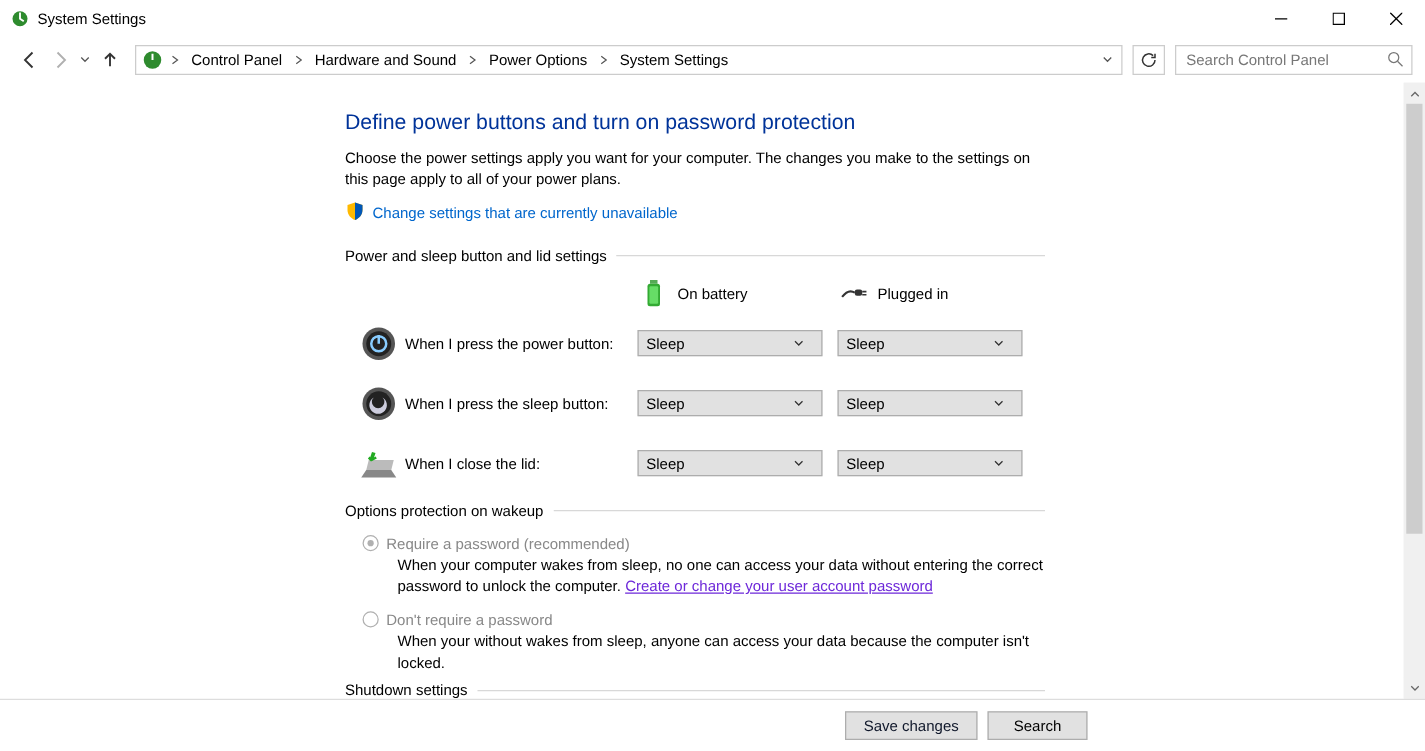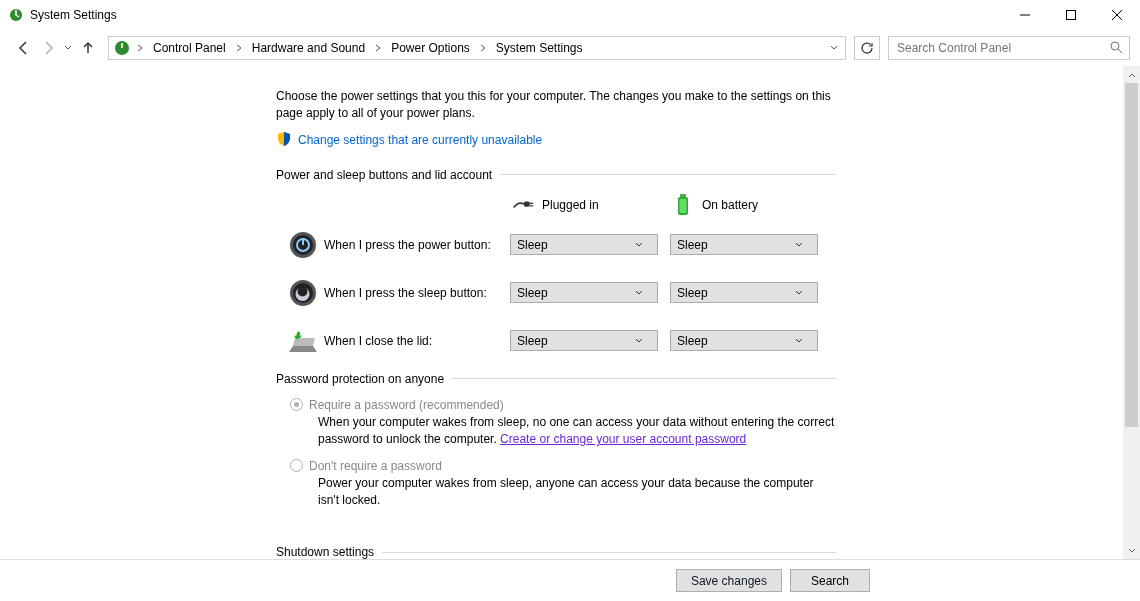--- a/index.html
+++ b/index.html
@@ -17,21 +17,21 @@
   .navchev { width: 12px; display: flex; align-items: center; justify-content: center; }
 
   .addrbar { flex: 1; height: 24px; border: 1px solid #ccc; display: flex; align-items: center; margin: 0 4px 0 6px; padding: 0 2px 0 4px; gap: 2px; }
   .addr-icon { width: 18px; height: 18px; }
   .crumb { padding: 0 4px; line-height: 22px; }
   .crumb-sep { width: 14px; display: flex; align-items: center; justify-content: center; }
   .addr-spacer { flex: 1; }
   .addr-drop { width: 18px; display:flex; align-items:center; justify-content:center;}
   .refresh { width: 26px; height: 24px; border: 1px solid #ccc; display:flex;align-items:center;justify-content:center; }
 
-  .searchbox { width: 242px; height: 24px; border: 1px solid #ccc; display:flex; align-items:center; padding: 0 4px 0 6px; margin-left: 4px; }
+  .searchbox { width: 190px; height: 24px; border: 1px solid #ccc; display:flex; align-items:center; padding: 0 4px 0 6px; margin-left: 4px; }
   .searchbox input { flex:1; border:none; outline:none; font-family:inherit; font-size:12px; color:#555; background:transparent; }
   .searchbox input::placeholder { color:#777; }
   .searchbox .sicon { width:16px; }
 
   .body-area { position:absolute; top:66px; left:0; right:0; bottom:42px; overflow:hidden; }
   .scrollbar { position:absolute; top:0; right:0; width:17px; bottom:0; background:#f0f0f0; }
   .scroll-up, .scroll-dn { height:17px; display:flex; align-items:center; justify-content:center; background:#f0f0f0; }
   .scroll-track { position:absolute; top:17px; bottom:17px; left:0; right:0; background:#f0f0f0; }
   .scroll-thumb { position:absolute; top:0; left:2px; right:2px; height:75%; background:#cdcdcd; }
   .scroll-dn { position:absolute; bottom:0; left:0; right:0; }
@@ -173,55 +173,56 @@
     <span class="sicon"><svg width="14" height="14" viewBox="0 0 14 14">
           <circle cx="6" cy="6" r="4" fill="none" stroke="#777"></circle>
           <line x1="9" y1="9" x2="13" y2="13" stroke="#777"></line>
         </svg></span>
   </div>
 </div>
 
 <div class="body-area">
   <div class="content">
     <div class="inner">
-      <div class="desc">Choose the power settings that you this for your computer. The changes you make to the settings on this page apply to all of your power plans.</div>
+      <h1>Define power buttons and turn on password protection</h1>
+      <div class="desc">Choose the power settings apply you want for your computer. The changes you make to the settings on this page apply to all of your power plans.</div>
       <div class="shield-link">
         <span><svg width="16" height="16" viewBox="0 0 16 16">
               <path d="M8 1l6 2v4c0 4-3 7-6 8-3-1-6-4-6-8V3z" fill="#ffb900"></path>
               <path d="M8 1l6 2v4c0 4-3 7-6 8V1z" fill="#0057b8"></path>
             </svg></span>
         <a href="#">Change settings that are currently unavailable</a>
       </div>
 
       <div class="group-header">
-        <span class="group-label">Power and sleep buttons and lid account</span>
+        <span class="group-label">Power and sleep button and lid settings</span>
         <span class="group-line"></span>
       </div>
 
       <div class="cols-header">
+        <div class="col-h">
+          <span class="ci">
+              <svg width="14" height="22" viewBox="0 0 14 22">
+                <rect x="4" y="0" width="6" height="3" fill="#5a5"></rect>
+                <rect x="2" y="3" width="10" height="18" rx="2" fill="#3a3"></rect>
+                <rect x="3.5" y="5" width="7" height="14" rx="1" fill="#6d6"></rect>
+              </svg>
+            </span>
+          <span>On battery</span>
+        </div>
         <div class="col-h">
           <span class="ci">
               <svg width="26" height="14" viewBox="0 0 26 14">
                 <path d="M2 10 Q 8 2 14 6" stroke="#333" stroke-width="2" fill="none"></path>
                 <rect x="14" y="3" width="7" height="6" rx="2" fill="#333"></rect>
                 <line x1="21" y1="5" x2="25" y2="5" stroke="#333" stroke-width="1.5"></line>
                 <line x1="21" y1="8" x2="25" y2="8" stroke="#333" stroke-width="1.5"></line>
               </svg>
             </span>
           <span>Plugged in</span>
-        </div>
-        <div class="col-h">
-          <span class="ci">
-              <svg width="14" height="22" viewBox="0 0 14 22">
-                <rect x="4" y="0" width="6" height="3" fill="#5a5"></rect>
-                <rect x="2" y="3" width="10" height="18" rx="2" fill="#3a3"></rect>
-                <rect x="3.5" y="5" width="7" height="14" rx="1" fill="#6d6"></rect>
-              </svg>
-            </span>
-          <span>On battery</span>
         </div>
       </div>
 
       <div class="opt-row">
         <span class="opt-icon">
             <svg width="30" height="30" viewBox="0 0 30 30">
               <circle cx="15" cy="15" r="13" fill="#555"></circle>
               <circle cx="15" cy="15" r="10" fill="#222"></circle>
               <circle cx="15" cy="15" r="6" fill="none" stroke="#8cf" stroke-width="2"></circle>
               <line x1="15" y1="8" x2="15" y2="15" stroke="#8cf" stroke-width="2"></line>
@@ -295,38 +296,38 @@
             <span class="sv">Sleep</span>
             <span class="sarrow">
               <svg width="8" height="8" viewBox="0 0 8 8">
                 <path d="M1 2l3 3 3-3" fill="none" stroke="#333"></path>
               </svg>
             </span>
           </div>
       </div>
 
       <div class="group-header" style="margin-top:6px;">
-        <span class="group-label">Password protection on anyone</span>
+        <span class="group-label">Options protection on wakeup</span>
         <span class="group-line"></span>
       </div>
 
       <div class="radio-block">
         <div class="radio-row">
           <span class="radio-circle checked"></span>
           <span class="radio-label">Require a password (recommended)</span>
         </div>
         <div class="radio-desc"><span>When your computer wakes from sleep, no one can access your data without entering the correct password to unlock the computer. </span><a href="#">Create or change your user account password</a></div>
       </div>
 
       <div class="radio-block">
         <div class="radio-row">
           <span class="radio-circle"></span>
           <span class="radio-label">Don't require a password</span>
         </div>
-        <div class="radio-desc">Power your computer wakes from sleep, anyone can access your data because the computer isn't locked.</div>
+        <div class="radio-desc">When your without wakes from sleep, anyone can access your data because the computer isn't locked.</div>
       </div>
 
     </div>
 
     <div class="cut">
       <div class="group-header" style="margin-top:14px; margin-bottom:0;">
         <span class="group-label">Shutdown settings</span>
         <span class="group-line"></span>
       </div>
     </div>

